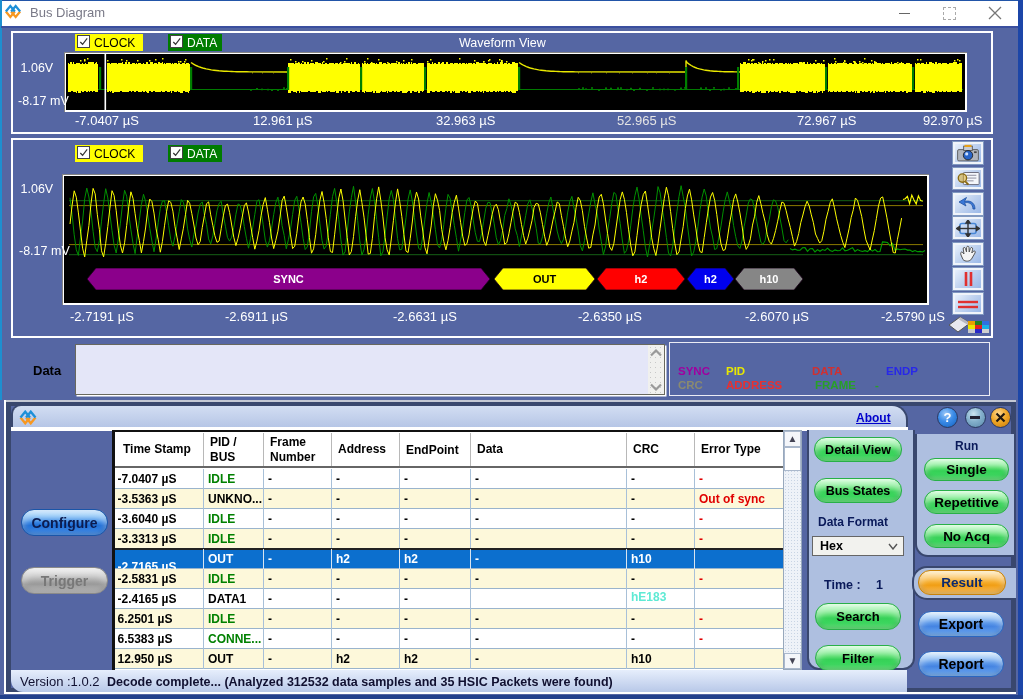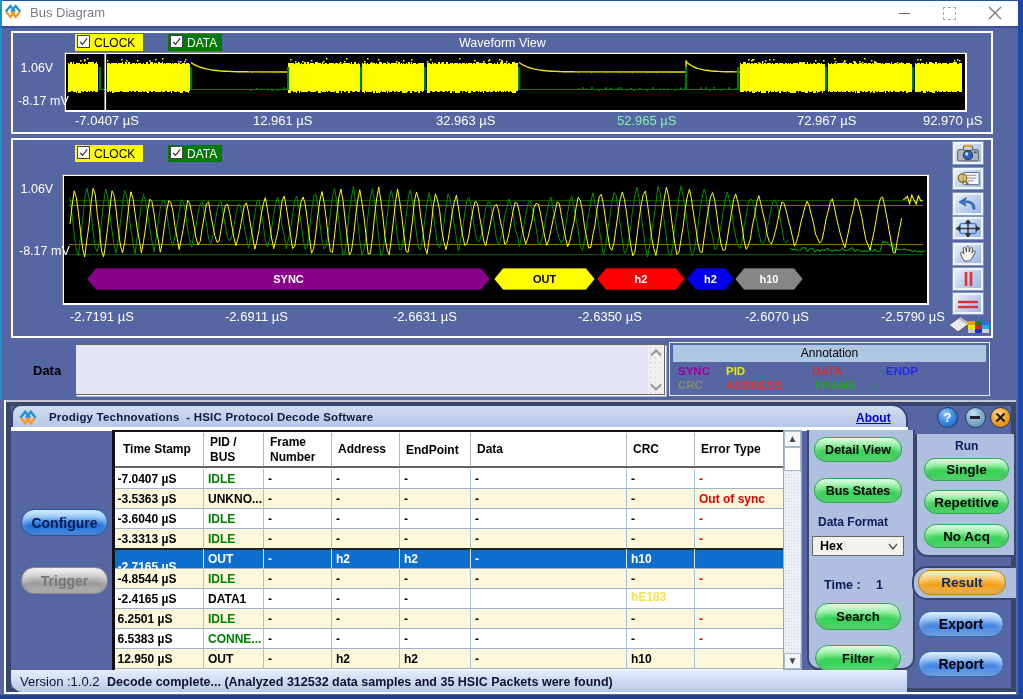--- a/index.html
+++ b/index.html
@@ -568,21 +568,21 @@
         <rect x="657" y="34.7" width="2" height="1.6" fill="#007a00"></rect>
         <rect x="662" y="33.3" width="2" height="1.6" fill="#007a00"></rect>
         <rect x="669" y="34.1" width="2" height="1.6" fill="#007a00"></rect>
         <rect x="38.5" y="0" width="1.6" height="56" fill="#ffffff"></rect>
       </svg></div>
 <div class="abs" style="left:20.5px;top:60.5px;font-size:12.5px;color:#fff;">1.06V</div>
 <div class="abs" style="left:18px;top:94px;font-size:12.5px;color:#fff;">-8.17&nbsp;mV</div>
 <div class="abs" style="left:75px;top:113px;font-size:13px;color:#fff;">-7.0407 µS</div>
 <div class="abs" style="left:253px;top:113px;font-size:13px;color:#fff;">12.961 µS</div>
 <div class="abs" style="left:436px;top:113px;font-size:13px;color:#fff;">32.963 µS</div>
-<div class="abs" style="left:617px;top:113px;font-size:13px;color:#86efac;">52.965 µS</div>
+<div class="abs" style="left:617px;top:113px;font-size:13px;color:#e5e5e5;">52.965 µS</div>
 <div class="abs" style="left:797px;top:113px;font-size:13px;color:#fff;">72.967 µS</div>
 <div class="abs" style="left:923px;top:113px;font-size:13px;color:#fff;">92.970 µS</div>
 <div class="abs" style="left:11px;top:138px;width:982px;height:200px;border:2.5px solid #fff;box-sizing:border-box;"></div>
 <div style="position:absolute;left:75px;top:144.5px;width:68px;height:17px;background:#ffff00;">
 <div style="position:absolute;left:1.5px;top:1.5px;width:13px;height:13px;background:#fff;border:1px solid #444;box-sizing:border-box;">
         <svg width="11" height="11" viewBox="0 0 12 12" style="display:block">
           <path d="M2.5 6.5 L5 9 L10 2.5" stroke="#333" stroke-width="1.3" fill="none"></path>
         </svg>
       </div>
 <div style="position:absolute;left:19px;top:2px;font-size:12px;color:#000;">CLOCK</div>
@@ -709,21 +709,20 @@
 <div class="abs" style="left:33px;top:363px;font-size:13px;font-weight:bold;color:#000;">Data</div>
 <div class="abs" style="left:75px;top:343.5px;width:590px;height:51.5px;background:#e4e6f8;border:1.5px solid #68685e;box-shadow:1.5px 1.5px 0 #fff;box-sizing:border-box;"></div>
 <div class="abs" style="left:648px;top:345px;width:15.5px;height:48.5px;background:#f0f0ee;background-image:radial-gradient(#c8c8c8 0.8px, transparent 0.8px);background-size:5px 5px;"></div>
 <svg class="abs" style="left:650px;top:349px;" width="12" height="8" viewBox="0 0 12 8">
       <path d="M1 6.5 L6 1.5 L11 6.5" stroke="#9a9a9a" stroke-width="2.2" fill="none"></path>
     </svg>
 <svg class="abs" style="left:650px;top:383px;" width="12" height="8" viewBox="0 0 12 8">
       <path d="M1 1.5 L6 6.5 L11 1.5" stroke="#9a9a9a" stroke-width="2.2" fill="none"></path>
     </svg>
 <div class="abs" style="left:669px;top:342px;width:321px;height:53.5px;border:1.5px solid #ececf4;box-sizing:border-box;"></div>
-<div class="abs" style="left:673px;top:345px;width:313px;height:16.5px;background:#aec8e4;display:flex;align-items:center;justify-content:center;font-size:12px;color:#000;">Annotation</div>
 <div class="abs" style="left:678px;top:365px;font-size:11.5px;font-weight:bold;color:#a000a0;">SYNC</div>
 <div class="abs" style="left:726px;top:365px;font-size:11.5px;font-weight:bold;color:#e8e800;">PID</div>
 <div class="abs" style="left:812px;top:365px;font-size:11.5px;font-weight:bold;color:#d03030;">DATA</div>
 <div class="abs" style="left:886px;top:365px;font-size:11.5px;font-weight:bold;color:#2828e8;">ENDP</div>
 <div class="abs" style="left:678px;top:379px;font-size:11.5px;font-weight:bold;color:#8a8a70;">CRC</div>
 <div class="abs" style="left:726px;top:379px;font-size:11.5px;font-weight:bold;color:#e83030;">ADDRESS</div>
 <div class="abs" style="left:815px;top:379px;font-size:11.5px;font-weight:bold;color:#28a028;">FRAME</div>
 <div class="abs" style="left:875px;top:379px;font-size:11.5px;font-weight:bold;color:#28a028;">-</div>
 <div class="abs" style="left:4px;top:400px;width:2px;height:294px;background:#fff;"></div>
 <div class="abs" style="left:6px;top:400px;width:1010px;height:2px;background:#c4c8d4;"></div>
@@ -734,21 +733,20 @@
 <div class="abs" style="left:17px;top:410px;">
       <svg width="22" height="15" viewBox="0 0 34 27" style="display:block">
 <g fill="none" stroke-linejoin="miter" stroke-width="4.2">
 <path d="M3.5 13.5 L12 24 L20.5 13.5" stroke="#f89820"></path>
 <path d="M3.5 13.5 L12 3 L20.5 13.5" stroke="#1e90d8"></path>
 <path d="M13.5 13.5 L22 24 L30.5 13.5" stroke="#f89820"></path>
 <path d="M13.5 13.5 L22 3 L30.5 13.5" stroke="#1e90d8"></path>
 </g>
       </svg>
     </div>
-<div class="abs" style="left:49px;top:411px;font-size:11.5px;font-weight:bold;letter-spacing:0.2px;color:#101840;">Prodigy Technovations&nbsp; - HSIC Protocol Decode Software</div>
 <div class="abs" style="left:856px;top:410.5px;font-size:12px;font-weight:bold;color:#0000cc;text-decoration:underline;">About</div>
 <div class="abs" style="left:937px;top:407px;width:21px;height:21px;border-radius:50%;background:radial-gradient(circle at 40% 30%,#9cc8f8 0%,#3c8ce8 45%,#1060c0 100%);border:1.5px solid #2a3860;box-sizing:border-box;display:flex;align-items:center;justify-content:center;font-size:13px;font-weight:bold;color:#fff;">?</div>
 <div class="abs" style="left:965px;top:407px;width:21px;height:21px;border-radius:50%;background:radial-gradient(circle at 40% 30%,#cce4f0 0%,#84b0cc 45%,#5888aa 100%);border:1.5px solid #2a3860;box-sizing:border-box;">
       <div style="position:absolute;left:4px;top:8px;width:10px;height:2.5px;background:#223;"></div>
     </div>
 <div class="abs" style="left:990px;top:407px;width:21px;height:21px;border-radius:50%;background:radial-gradient(circle at 40% 30%,#ffd890 0%,#f0a828 45%,#c87808 100%);border:1.5px solid #2a3860;box-sizing:border-box;display:flex;align-items:center;justify-content:center;">
       <svg width="11" height="11" viewBox="0 0 11 11">
         <path d="M1.5 1.5 L9.5 9.5 M9.5 1.5 L1.5 9.5" stroke="#201810" stroke-width="2.2"></path>
       </svg>
     </div>
@@ -845,42 +843,42 @@
     <div style="position:absolute;left:475px;top:548.9px;width:152px;height:20.1px;display:flex;align-items:center;font-size:12px;font-weight:bold;color:#fff;white-space:nowrap;overflow:hidden;">-</div>
     <div style="position:absolute;left:631px;top:548.9px;width:64px;height:20.1px;display:flex;align-items:center;font-size:12px;font-weight:bold;color:#fff;white-space:nowrap;overflow:hidden;">h10</div>
     <div style="position:absolute;left:203px;top:548.9px;width:1px;height:20.1px;background:#d8e4f0;"></div>
     <div style="position:absolute;left:263px;top:548.9px;width:1px;height:20.1px;background:#d8e4f0;"></div>
     <div style="position:absolute;left:331px;top:548.9px;width:1px;height:20.1px;background:#d8e4f0;"></div>
     <div style="position:absolute;left:399px;top:548.9px;width:1px;height:20.1px;background:#d8e4f0;"></div>
     <div style="position:absolute;left:470px;top:548.9px;width:1px;height:20.1px;background:#d8e4f0;"></div>
     <div style="position:absolute;left:626px;top:548.9px;width:1px;height:20.1px;background:#d8e4f0;"></div>
     <div style="position:absolute;left:694px;top:548.9px;width:1px;height:20.1px;background:#d8e4f0;"></div>
     <div style="position:absolute;left:115px;top:569.0px;width:668px;height:20.1px;background:#fdf8da;border-bottom:1px solid #9ab4cc;box-sizing:border-box;"></div>
-    <div style="position:absolute;left:117.5px;top:569.0px;width:84px;height:20.1px;display:flex;align-items:center;font-size:12px;font-weight:bold;color:#000;white-space:nowrap;overflow:hidden;">-4.8544 µS</div>
+    <div style="position:absolute;left:117.5px;top:569.0px;width:84px;height:20.1px;display:flex;align-items:center;font-size:12px;font-weight:bold;color:#000;white-space:nowrap;overflow:hidden;">-2.5831 µS</div>
     <div style="position:absolute;left:208px;top:569.0px;width:56px;height:20.1px;display:flex;align-items:center;font-size:12px;font-weight:bold;color:#008000;white-space:nowrap;overflow:hidden;">IDLE</div>
     <div style="position:absolute;left:268px;top:569.0px;width:64px;height:20.1px;display:flex;align-items:center;font-size:12px;font-weight:bold;color:#000;white-space:nowrap;overflow:hidden;">-</div>
     <div style="position:absolute;left:336px;top:569.0px;width:64px;height:20.1px;display:flex;align-items:center;font-size:12px;font-weight:bold;color:#000;white-space:nowrap;overflow:hidden;">-</div>
     <div style="position:absolute;left:404px;top:569.0px;width:67px;height:20.1px;display:flex;align-items:center;font-size:12px;font-weight:bold;color:#000;white-space:nowrap;overflow:hidden;">-</div>
     <div style="position:absolute;left:475px;top:569.0px;width:152px;height:20.1px;display:flex;align-items:center;font-size:12px;font-weight:bold;color:#000;white-space:nowrap;overflow:hidden;">-</div>
     <div style="position:absolute;left:631px;top:569.0px;width:64px;height:20.1px;display:flex;align-items:center;font-size:12px;font-weight:bold;color:#000;white-space:nowrap;overflow:hidden;">-</div>
     <div style="position:absolute;left:699px;top:569.0px;width:84px;height:20.1px;display:flex;align-items:center;font-size:12px;font-weight:bold;color:#e00000;white-space:nowrap;overflow:hidden;">-</div>
     <div style="position:absolute;left:203px;top:569.0px;width:1px;height:20.1px;background:#a8c0d8;"></div>
     <div style="position:absolute;left:263px;top:569.0px;width:1px;height:20.1px;background:#a8c0d8;"></div>
     <div style="position:absolute;left:331px;top:569.0px;width:1px;height:20.1px;background:#a8c0d8;"></div>
     <div style="position:absolute;left:399px;top:569.0px;width:1px;height:20.1px;background:#a8c0d8;"></div>
     <div style="position:absolute;left:470px;top:569.0px;width:1px;height:20.1px;background:#a8c0d8;"></div>
     <div style="position:absolute;left:626px;top:569.0px;width:1px;height:20.1px;background:#a8c0d8;"></div>
     <div style="position:absolute;left:694px;top:569.0px;width:1px;height:20.1px;background:#a8c0d8;"></div>
     <div style="position:absolute;left:115px;top:589.1px;width:668px;height:20.1px;background:#ffffff;border-bottom:1px solid #9ab4cc;box-sizing:border-box;"></div>
     <div style="position:absolute;left:117.5px;top:589.1px;width:84px;height:20.1px;display:flex;align-items:center;font-size:12px;font-weight:bold;color:#000;white-space:nowrap;overflow:hidden;">-2.4165 µS</div>
     <div style="position:absolute;left:208px;top:589.1px;width:56px;height:20.1px;display:flex;align-items:center;font-size:12px;font-weight:bold;color:#000;white-space:nowrap;overflow:hidden;">DATA1</div>
     <div style="position:absolute;left:268px;top:589.1px;width:64px;height:20.1px;display:flex;align-items:center;font-size:12px;font-weight:bold;color:#000;white-space:nowrap;overflow:hidden;">-</div>
     <div style="position:absolute;left:336px;top:589.1px;width:64px;height:20.1px;display:flex;align-items:center;font-size:12px;font-weight:bold;color:#000;white-space:nowrap;overflow:hidden;">-</div>
     <div style="position:absolute;left:404px;top:589.1px;width:67px;height:20.1px;display:flex;align-items:center;font-size:12px;font-weight:bold;color:#000;white-space:nowrap;overflow:hidden;">-</div>
-    <div style="position:absolute;left:631px;top:589.1px;width:64px;height:16px;display:flex;align-items:center;font-size:12px;font-weight:bold;color:#fde047;white-space:nowrap;overflow:hidden;">hE183</div>
+    <div style="position:absolute;left:631px;top:589.1px;width:64px;height:16px;display:flex;align-items:center;font-size:12px;font-weight:bold;color:#5eead4;white-space:nowrap;overflow:hidden;">hE183</div>
     <div style="position:absolute;left:203px;top:589.1px;width:1px;height:20.1px;background:#a8c0d8;"></div>
     <div style="position:absolute;left:263px;top:589.1px;width:1px;height:20.1px;background:#a8c0d8;"></div>
     <div style="position:absolute;left:331px;top:589.1px;width:1px;height:20.1px;background:#a8c0d8;"></div>
     <div style="position:absolute;left:399px;top:589.1px;width:1px;height:20.1px;background:#a8c0d8;"></div>
     <div style="position:absolute;left:470px;top:589.1px;width:1px;height:20.1px;background:#a8c0d8;"></div>
     <div style="position:absolute;left:626px;top:589.1px;width:1px;height:20.1px;background:#a8c0d8;"></div>
     <div style="position:absolute;left:694px;top:589.1px;width:1px;height:20.1px;background:#a8c0d8;"></div>
     <div style="position:absolute;left:115px;top:609.2px;width:668px;height:20.1px;background:#fdf8da;border-bottom:1px solid #9ab4cc;box-sizing:border-box;"></div>
     <div style="position:absolute;left:117.5px;top:609.2px;width:84px;height:20.1px;display:flex;align-items:center;font-size:12px;font-weight:bold;color:#000;white-space:nowrap;overflow:hidden;">6.2501 µS</div>
     <div style="position:absolute;left:208px;top:609.2px;width:56px;height:20.1px;display:flex;align-items:center;font-size:12px;font-weight:bold;color:#008000;white-space:nowrap;overflow:hidden;">IDLE</div>

